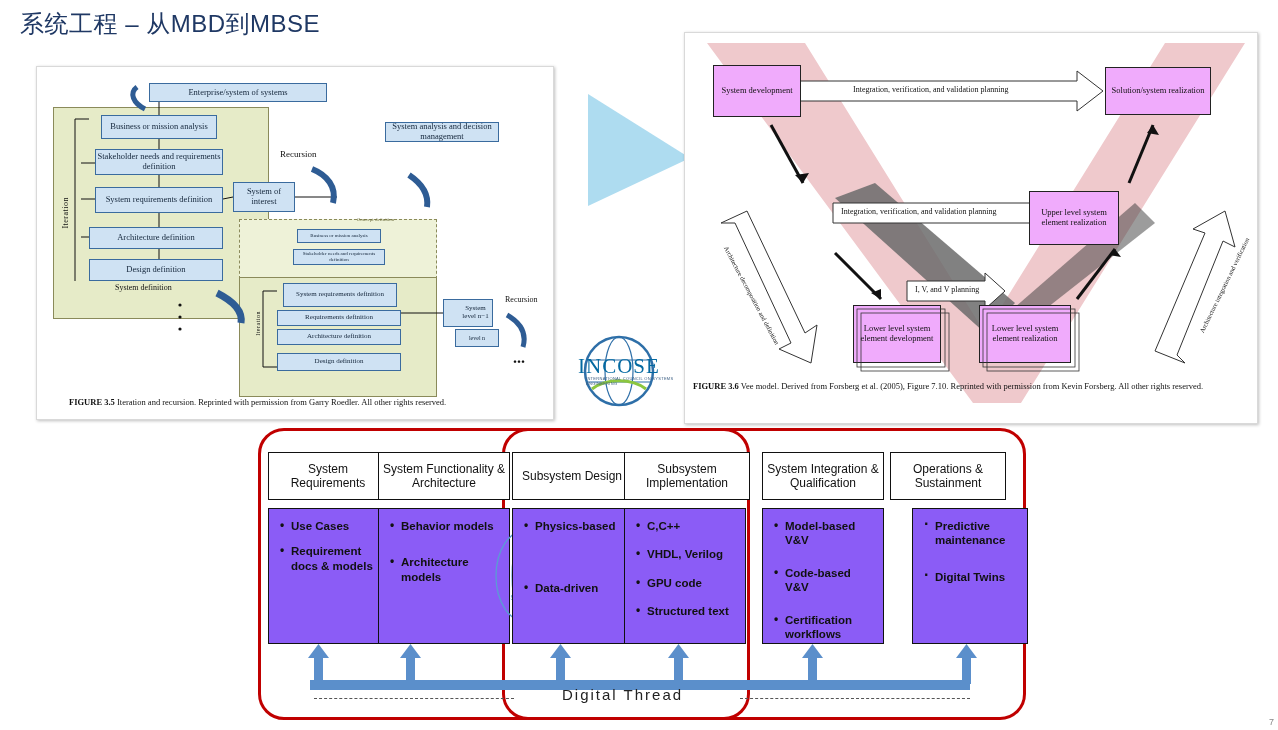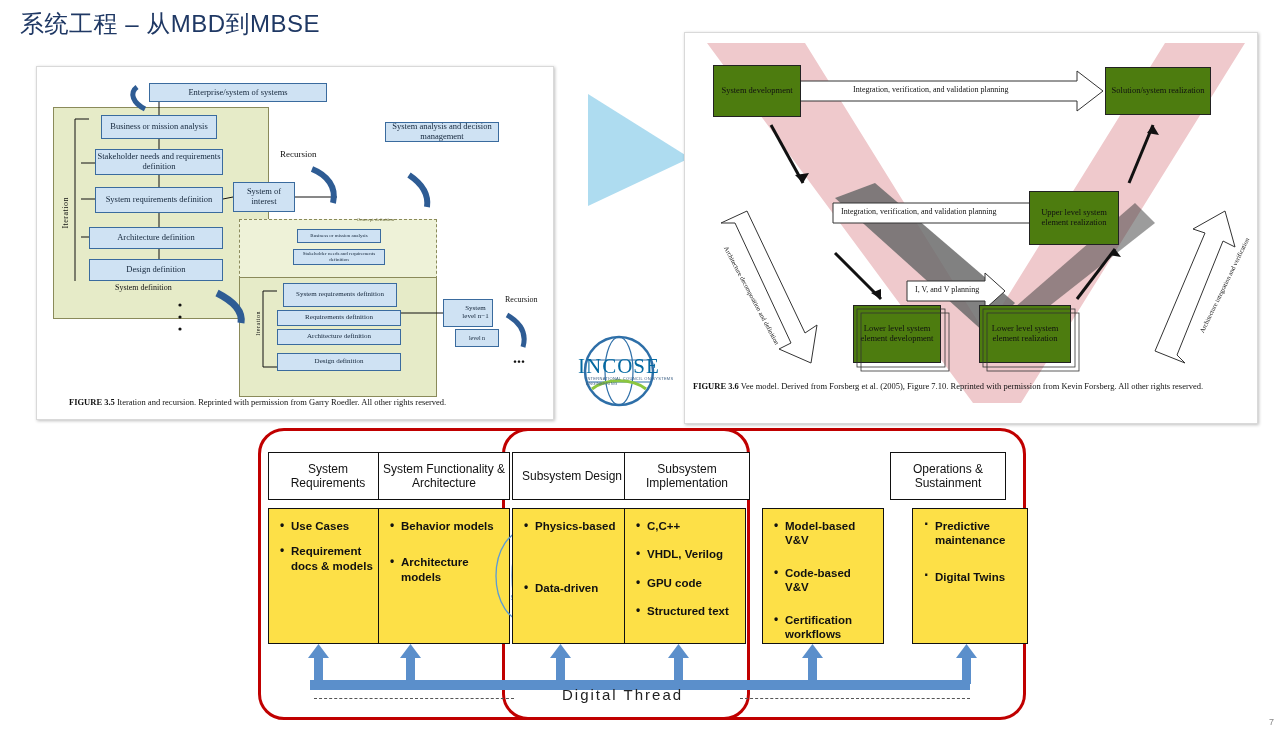--- a/index.html
+++ b/index.html
@@ -99,21 +99,21 @@
     left: 684px;
     top: 32px;
     width: 572px;
     height: 390px;
     background: #ffffff;
     border: 1px solid #d9d9d9;
     box-shadow: 1px 1px 3px rgba(0,0,0,0.25);
   }
   .vee-box {
     position: absolute;
-    background: #4d7c0f;
+    background: #f0abfc;
     border: 1px solid #222;
     font-size: 8.5px;
     font-family: "Liberation Serif", serif;
     color: #111;
     text-align: center;
     display: flex;
     align-items: center;
     justify-content: center;
     line-height: 1.15;
     box-sizing: border-box;
@@ -175,21 +175,21 @@
     justify-content: center;
     text-align: center;
     font-size: 12px;
     color: #111;
     line-height: 1.2;
     box-sizing: border-box;
   }
   .col-body {
     position: absolute;
     border: 1px solid #111;
-    background: #fde047;
+    background: #8b5cf6;
     box-sizing: border-box;
     padding: 10px 8px 6px 10px;
   }
   .col-body ul {
     margin: 0;
     padding: 0 0 0 12px;
     list-style: none;
   }
   .col-body li {
     font-size: 11.5px;
@@ -433,20 +433,21 @@
     <div class="col-head" style="left:374px; top:24px; width:126px; height:48px;">Subsystem Implementation</div>
     <div class="col-body" style="left:374px; top:80px; width:122px; height:136px;">
       <ul>
         <li style="margin-bottom:14px;">C,C++</li>
         <li style="margin-bottom:14px;">VHDL, Verilog</li>
         <li style="margin-bottom:14px;">GPU code</li>
         <li>Structured text</li>
       </ul>
     </div>
 
+    <div class="col-head" style="left:512px; top:24px; width:122px; height:48px;">System Integration &amp; Qualification</div>
     <div class="col-body" style="left:512px; top:80px; width:122px; height:136px;">
       <ul>
         <li style="margin-bottom:18px;">Model-based V&amp;V</li>
         <li style="margin-bottom:18px;">Code-based V&amp;V</li>
         <li>Certification workflows</li>
       </ul>
     </div>
 
     <div class="col-head" style="left:640px; top:24px; width:116px; height:48px;">Operations &amp; Sustainment</div>
     <div class="col-body dotstyle" style="left:662px; top:80px; width:116px; height:136px;">

